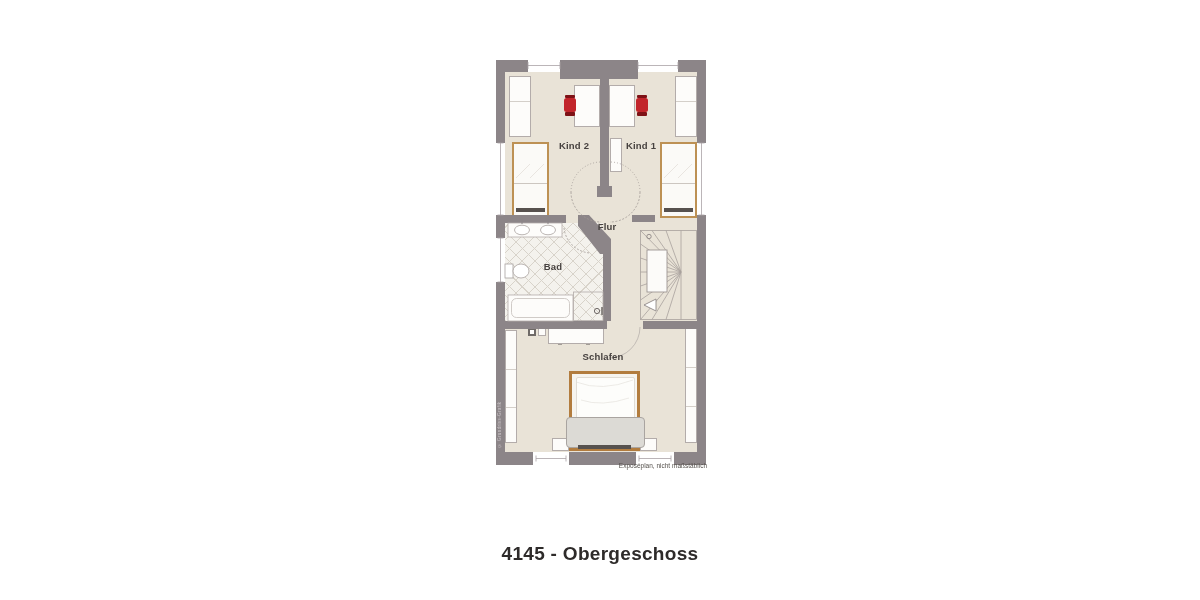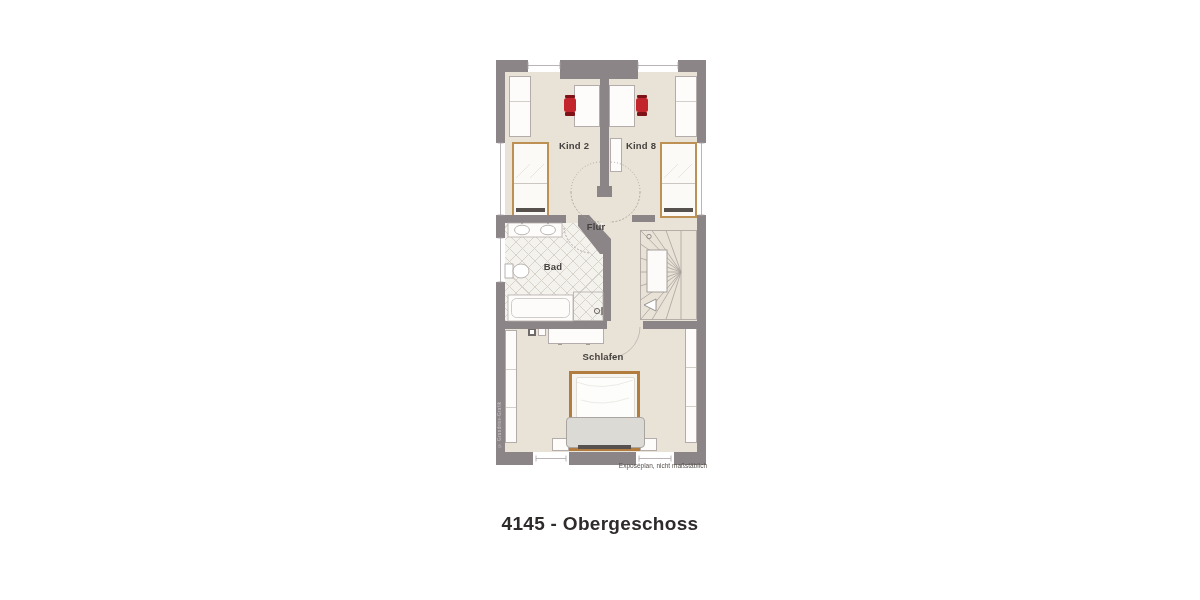--- a/index.html
+++ b/index.html
@@ -24,21 +24,21 @@
   .label{position:absolute;transform:translate(-50%,-50%);font-weight:bold;font-size:9.5px;
          color:var(--text);letter-spacing:0.2px;white-space:nowrap;text-align:center;}
   .chair{background:var(--chair-red);border-radius:2.5px;}
   .chair-arm{background:var(--chair-dark);border-radius:1px;}
   .kbed{background:#fbfaf7;border:2.5px solid var(--bed-frame);box-sizing:border-box;position:absolute;}
   .kbed .split{position:absolute;left:0;right:0;top:39px;height:1px;background:#ccc6c0;}
   .kbed .foot{position:absolute;left:2px;right:2px;bottom:4px;height:4px;background:#57514e;}
   .dbed{background:#f6f4ef;border:3px solid var(--dbl-bed-frame);box-sizing:border-box;position:absolute;}
   .watermark{writing-mode:vertical-rl;transform:rotate(180deg);font-size:4.5px;color:#c9c2c6;
              letter-spacing:0.4px;overflow:hidden;}
-  #title{position:absolute;left:0;top:513px;width:1200px;text-align:center;font-weight:bold;
+  #title{position:absolute;left:0;top:543px;width:1200px;text-align:center;font-weight:bold;
          font-size:19px;color:var(--title);letter-spacing:0.3px;}
   #disclaimer{position:absolute;right:-1px;top:402px;font-size:6.5px;color:#55504c;white-space:nowrap;}
   svg{position:absolute;left:0;top:0;overflow:visible;}
 </style>
 </head>
 <body>
 
 <div id="stage">
   <div id="plan">
 
@@ -205,22 +205,22 @@
           <path d="M 85 340 Q 106 347 133 338" stroke="#e3e0da"></path>
       </g>
 
       <g stroke="#9a948f" stroke-width="0.9">
         <line x1="62" y1="284.5" x2="66" y2="284.5"></line>
           <line x1="90" y1="284.5" x2="94" y2="284.5"></line>
       </g>
     </svg>
 
     <div class="label" style="left:78px;top:85px;">Kind 2</div>
-    <div class="label" style="left:145px;top:85px;">Kind 8</div>
-    <div class="label" style="left:100px;top:166px;">Flur</div>
+    <div class="label" style="left:145px;top:85px;">Kind 1</div>
+    <div class="label" style="left:111px;top:166px;">Flur</div>
     <div class="label" style="left:57px;top:206px;">Bad</div>
     <div class="label" style="left:107px;top:296px;">Schlafen</div>
 
     <div class="abs watermark" style="left:1px;top:330px;width:8px;height:58px;">© Grundriss-Grafik</div>
 
     <div id="disclaimer">Exposéplan, nicht maßstäblich</div>
   </div>
 
   <div id="title">4145 - Obergeschoss</div>
 </div>

